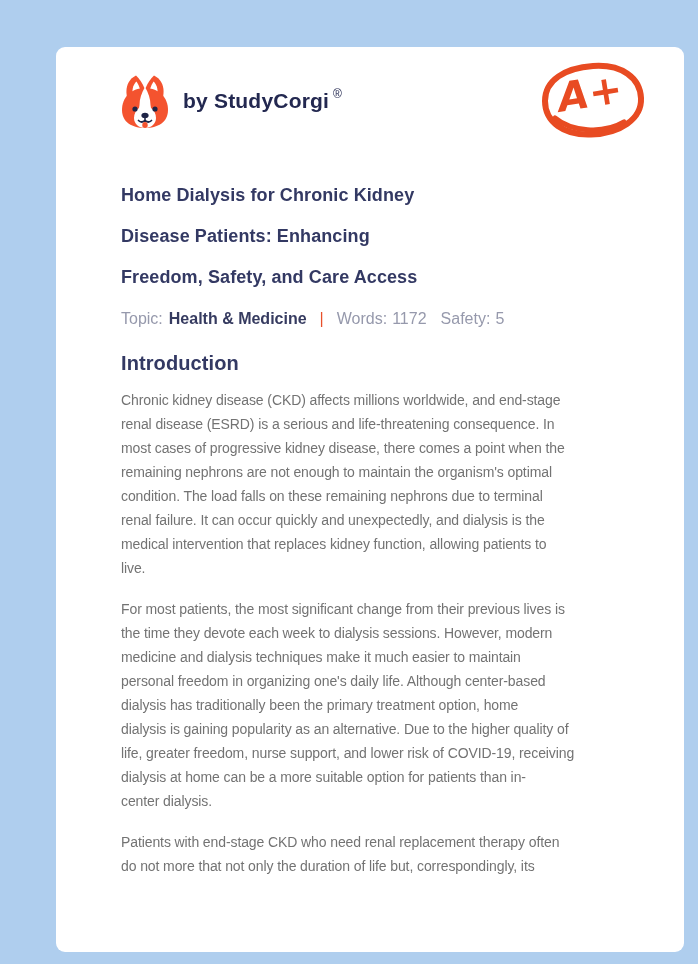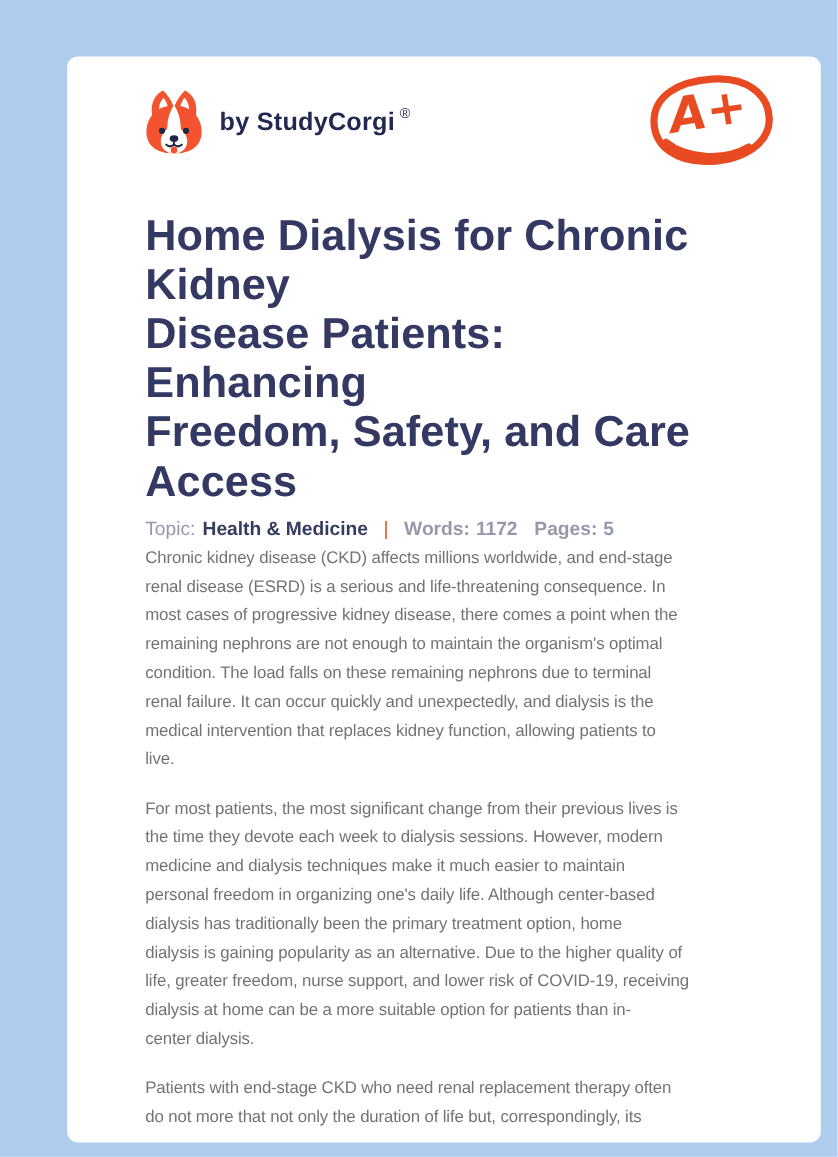--- a/index.html
+++ b/index.html
@@ -71,21 +71,21 @@
     font-style: italic;
     font-weight: 700;
     font-size: 40px;
     line-height: 1;
     color: #e84b22;
     transform: rotate(-9deg);
   }
   
   h1.title {
     margin: 48px 0 0 0;
-    font-size: 36px;
+    font-size: 18px;
     line-height: 41px;
     font-weight: 700;
     color: #333963;
     white-space: pre-line;
     letter-spacing: 0.1px;
   }
   .meta {
     margin-top: 11px;
     font-size: 16px;
     line-height: 20px;
@@ -97,21 +97,21 @@
   .meta .topic-value {
     color: #363b60;
     font-weight: 700;
     text-align: center;
   }
   .meta .sep {
     color: #e8502a;
     margin: 0 13px;
     font-weight: 400;
   }
-  .meta .pair { white-space: nowrap; font-weight: bold; }
+  .meta .pair { white-space: nowrap; }
   .meta .pair + .pair { margin-left: 14px; }
   .meta .pair .lbl { margin-right: 5px; }
   
   h2.section-heading {
     margin: 20px 0 11px 0;
     font-size: 20px;
     line-height: 28px;
     font-weight: 700;
     color: #333963;
     letter-spacing: 0.1px;
@@ -172,24 +172,25 @@
 Freedom, Safety, and Care Access</h1>
 
     <div class="meta">
       <span class="topic-label">Topic:</span>
       <span class="topic-value">Health &amp; Medicine</span>
       <span class="sep">|</span>
       <span class="pair">
         <span class="lbl">Words:</span><span>1172</span>
       </span>
       <span class="pair">
-        <span class="lbl">Pages:</span><span>5</span>
+        <span class="lbl">Safety:</span><span>5</span>
       </span>
     </div>
 
+    <h2 class="section-heading">Introduction</h2>
     <p class="body-paragraph">Chronic kidney disease (CKD) affects millions worldwide, and end-stage
 renal disease (ESRD) is a serious and life-threatening consequence. In
 most cases of progressive kidney disease, there comes a point when the
 remaining nephrons are not enough to maintain the organism's optimal
 condition. The load falls on these remaining nephrons due to terminal
 renal failure. It can occur quickly and unexpectedly, and dialysis is the
 medical intervention that replaces kidney function, allowing patients to
 live.</p>
     <p class="body-paragraph">For most patients, the most significant change from their previous lives is
 the time they devote each week to dialysis sessions. However, modern

